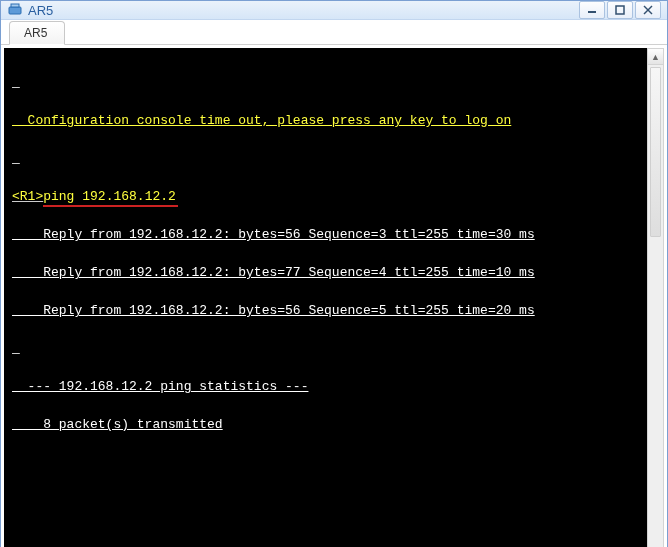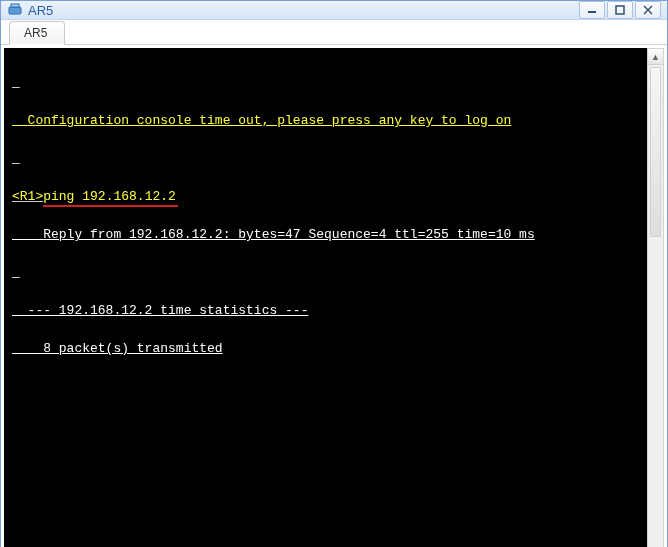--- a/index.html
+++ b/index.html
@@ -60,23 +60,25 @@
       <span>AR5</span>
     </div>
   </div>
 
   <div class="term-wrap">
     <div class="terminal">
 <span class="line"> </span>
 <span class="line y">  Configuration console time out, please press any key to log on</span>
 <span class="line"> </span>
 <span class="line"><span class="y">&lt;R1&gt;</span><span class="y underline"><span>ping </span><span>192.168.12.2</span></span></span>
-<span class="line w">    Reply from 192.168.12.2: bytes=47 Sequence=4 ttl=255 time=10 ms</span>
+<span class="line w">    Reply from 192.168.12.2: bytes=56 Sequence=3 ttl=255 time=30 ms</span>
+<span class="line w">    Reply from 192.168.12.2: bytes=77 Sequence=4 ttl=255 time=10 ms</span>
+<span class="line w">    Reply from 192.168.12.2: bytes=56 Sequence=5 ttl=255 time=20 ms</span>
 <span class="line"> </span>
-<span class="line w">  --- 192.168.12.2 time statistics ---</span>
+<span class="line w">  --- 192.168.12.2 ping statistics ---</span>
 <span class="line w">    8 packet(s) transmitted</span>
 
 
 
 
 
 
 
 
 

